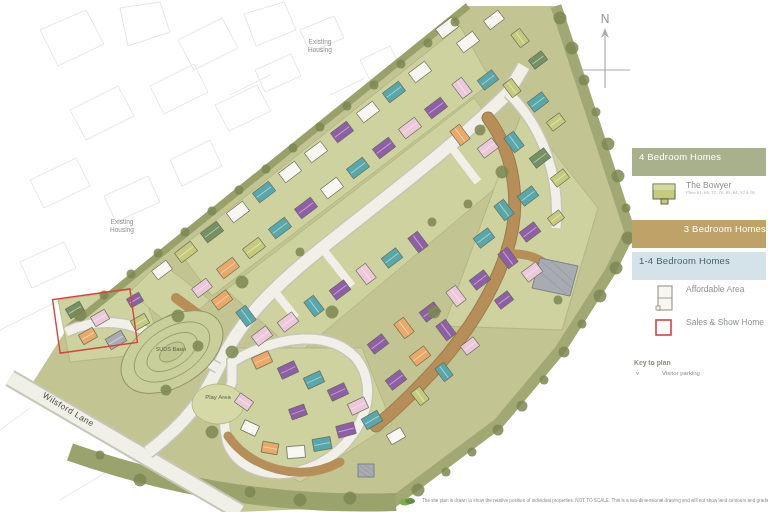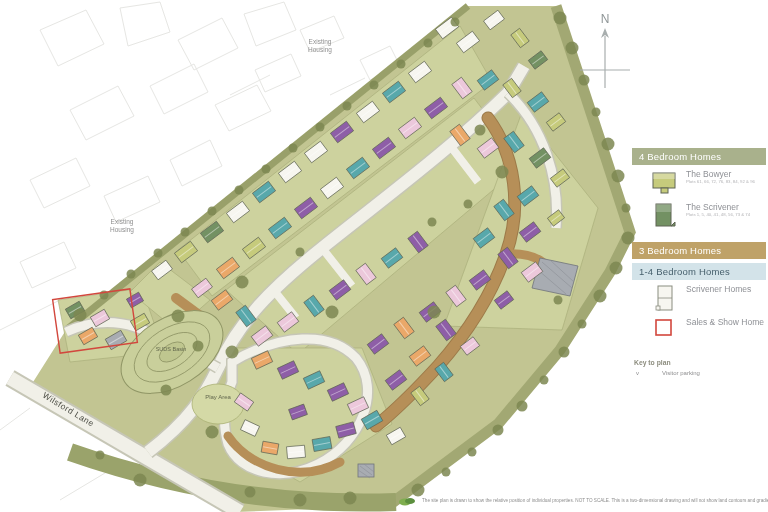--- a/index.html
+++ b/index.html
@@ -7,24 +7,24 @@
          font-family:"Liberation Sans", sans-serif;}
   #site-svg{position:absolute;left:0;top:0;}
   .maplabel{position:absolute;color:#8f8f8f;font-size:6.5px;line-height:1.25;text-align:center;}
   .maplabel.dark{color:#63684e;}
   #lbl-wilsford{transform:rotate(31deg);transform-origin:left top;white-space:nowrap;
                 font-size:8.5px;color:#4f5048;letter-spacing:.5px;}
   #north{position:absolute;left:578px;top:12px;width:54px;height:84px;text-align:center;}
   #north .n{color:#8e9596;font-size:12px;}
   
   #legend{position:absolute;left:632px;top:148px;width:134px;}
-  .banner{height:17px;line-height:17px;color:#ffffff;font-size:9.5px;padding-left:7px;
+  .banner{height:28px;line-height:17px;color:#ffffff;font-size:9.5px;padding-left:7px;
           letter-spacing:.2px;margin-bottom:4px;}
   .banner.green{background:#a9b18c;}
-  .banner.tan{background:#bfa268;margin-top:10px;}
+  .banner.tan{background:#bfa268;margin-top:10px;text-align:right;}
   .banner.blue{background:#d3e3e9;color:#47606d;}
   .lgitem{display:flex;align-items:flex-start;margin:3px 0 3px 18px;min-height:30px;}
   .lgicon{width:30px;flex:0 0 30px;}
   .lgtext{padding-left:6px;}
   .lgname{font-size:8.5px;color:#8e9095;}
   .lgplots{font-size:6px;color:#b3b3b6;transform:scale(.72);transform-origin:left top;
            width:130px;line-height:1.25;}
   .keyblock{margin-top:12px;margin-left:2px;}
   .keytitle{font-size:6.8px;color:#8d8d7f;font-weight:bold;margin-bottom:4px;}
   .keyrow{display:flex;font-size:6px;color:#8f8f90;margin:3px 0;}
@@ -369,47 +369,36 @@
         <rect x="3" y="4" width="22" height="6" fill="#ffffff" opacity="0.28"></rect>
         <rect x="11" y="19" width="7" height="5" stroke="#5f6454" stroke-width="1" fill="#c6cb7c"></rect>
       </svg>
       <div class="lgtext">
         <div class="lgname">The Bowyer</div>
         <div class="lgplots">Plots 61, 66, 72, 76, 83, 84, 92 &amp; 96</div>
       </div>
     </div>
 
 
-    <div class="lgitem">
-      <svg class="lgicon" width="30" height="30" viewBox="0 0 30 30">
-        <rect x="6" y="2" width="15" height="22" stroke="#5f6454" stroke-width="1" fill="#739163"></rect>
-        <rect x="6" y="2" width="15" height="8" fill="#ffffff" opacity="0.22"></rect>
-        <path d="M21,24 l4,-4 l0,4 Z" stroke="#5f6454" stroke-width="1" fill="#739163"></path>
-      </svg>
-      <div class="lgtext">
-        <div class="lgname">The Scrivener</div>
-        <div class="lgplots">Plots 1, 5, 40, 41, 48, 56, 73 &amp; 74</div>
-      </div>
-    </div>
 
     <div class="banner tan">3 Bedroom Homes</div>
 
 
 
 
     <div class="banner blue">1-4 Bedroom Homes</div>
 
     <div class="lgitem">
       <svg class="lgicon" width="30" height="30" viewBox="0 0 30 30">
         <rect x="8" y="2" width="14" height="24" fill="#f7f6f0" stroke="#8a8d80" stroke-width="1"></rect>
         <line x1="8" y1="14" x2="22" y2="14" stroke="#8a8d80" stroke-width="0.8"></line>
         <rect x="6" y="22" width="4" height="4" fill="#f7f6f0" stroke="#8a8d80" stroke-width="0.8"></rect>
       </svg>
       <div class="lgtext">
-        <div class="lgname">Scrivener Homes</div>
+        <div class="lgname">Affordable Area</div>
       </div>
     </div>
 
     <div class="lgitem">
       <svg class="lgicon" width="30" height="22" viewBox="0 0 30 22">
         <rect x="6" y="3" width="15" height="15" fill="#ffffff" stroke-width="1.6" stroke="#d2473d"></rect>
       </svg>
       <div class="lgtext">
         <div class="lgname">Sales &amp; Show Home</div>
       </div>

